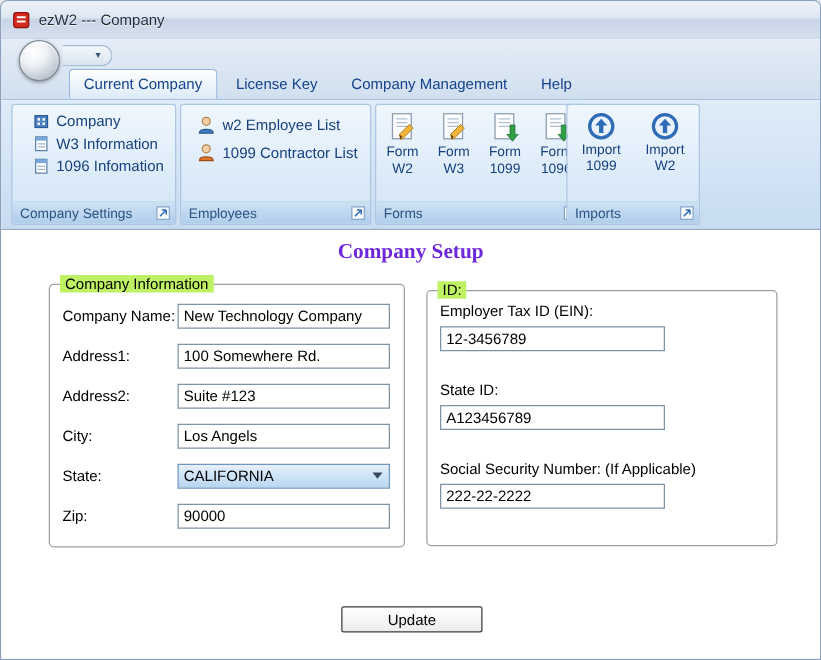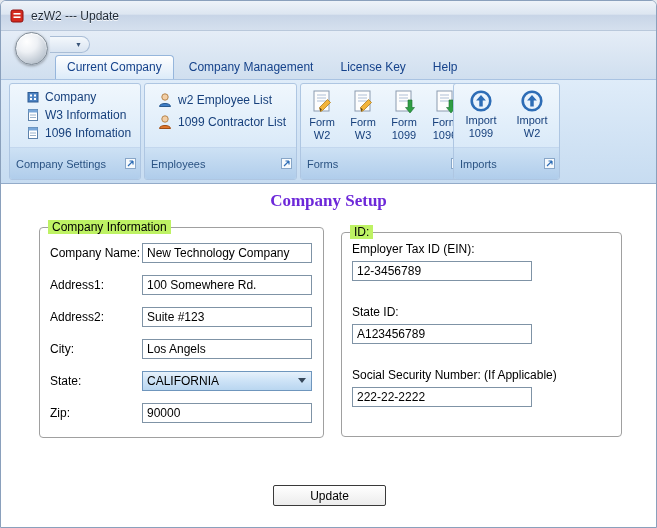--- a/index.html
+++ b/index.html
@@ -32,21 +32,21 @@
   
   .ribbon{position:absolute;left:0;top:78px;right:0;height:105px;
     background:linear-gradient(to bottom,#dfecf9,#c7dcf1);
     border-top:1px solid #a9c3e2;border-bottom:1px solid #93abc9;}
   .grp{position:absolute;top:3px;height:97px;border:1px solid #aec6e2;border-radius:3px;
     background:linear-gradient(#f0f7fd,#dcebf9 60%,#d2e4f5);display:flex;flex-direction:column;overflow:hidden;}
   .g1{left:8px;width:132px;} .g2{left:143px;width:153px;} .g3{left:299px;width:167px;} .g4{left:452px;width:107px;}
   .grp-content{flex:1;display:flex;}
   .col{flex-direction:column;padding-top:4px;}
   .row{flex-direction:row;justify-content:space-evenly;padding-top:2px;}
-  .grp-caption{height:32px;flex:none;background:linear-gradient(#cde1f4,#b0cdeb);border-top:1px solid #c3d7ee;
+  .grp-caption{height:18px;flex:none;background:linear-gradient(#cde1f4,#b0cdeb);border-top:1px solid #c3d7ee;
     display:flex;align-items:center;padding:0 3px 0 6px;font-size:11px;color:#2a5282;}
   .grp-caption .cap-label{flex:1;white-space:nowrap;overflow:hidden;}
   .launcher{display:inline-flex;cursor:pointer;}
   .small-item{display:flex;align-items:center;gap:5px;padding:2px 4px;margin-left:12px;
     font-size:12px;color:#17407c;white-space:nowrap;cursor:pointer;}
   .g2 .small-item{margin-left:8px;padding-top:4px;}
   .big-item{width:40px;display:flex;flex-direction:column;align-items:center;font-size:11px;color:#17407c;
     line-height:13px;padding-top:3px;cursor:pointer;text-align:center;}
   .g4 .big-item{width:48px;}
   .big-item .bicon{margin-bottom:1px;}
@@ -82,32 +82,32 @@
 <div class="window">
 
   <div class="titlebar">
     <span class="icon">
       <svg width="16" height="16" viewBox="0 0 16 16">
         <rect x="2" y="2" width="12" height="12" rx="2" fill="#d42a1e" stroke="#8f1010"></rect>
         <rect x="4.5" y="5" width="7" height="1.6" fill="#fff"></rect>
         <rect x="4.5" y="8.4" width="7" height="1.6" fill="#fff"></rect>
       </svg>
     </span>
-    <span class="title">ezW2 --- Update</span>
+    <span class="title">ezW2 --- Company</span>
   </div>
 
   <div class="chrome">
     <div class="orb"></div>
     <div class="qat">
       <span>▼</span>
     </div>
     <div class="tabs">
       <div class="tab active">Current Company</div>
+      <div class="tab">License Key</div>
       <div class="tab">Company Management</div>
-      <div class="tab">License Key</div>
       <div class="tab">Help</div>
     </div>
   </div>
 
   <div class="ribbon">
 
     <div class="grp g1">
       <div class="grp-content col">
         <div class="small-item">
           <span class="icon">

